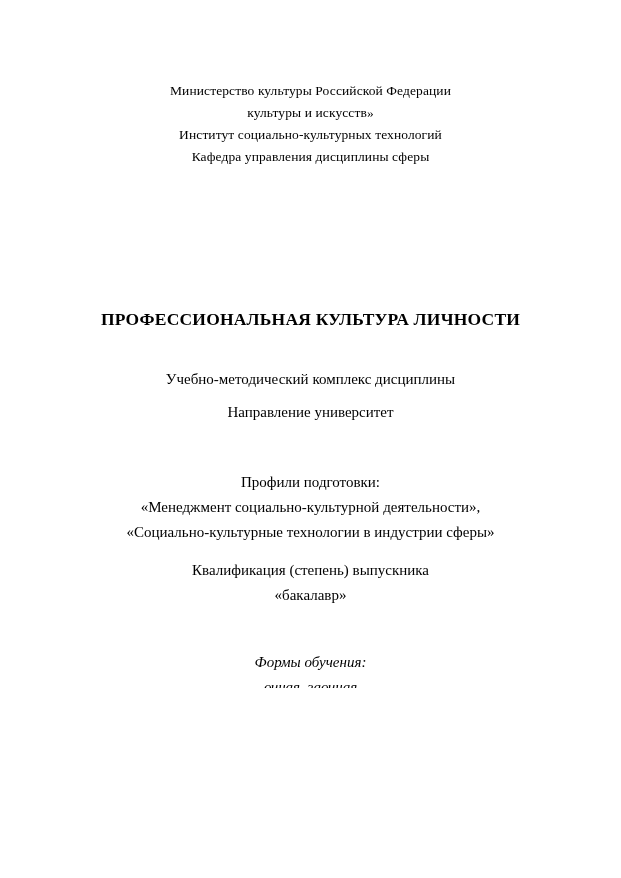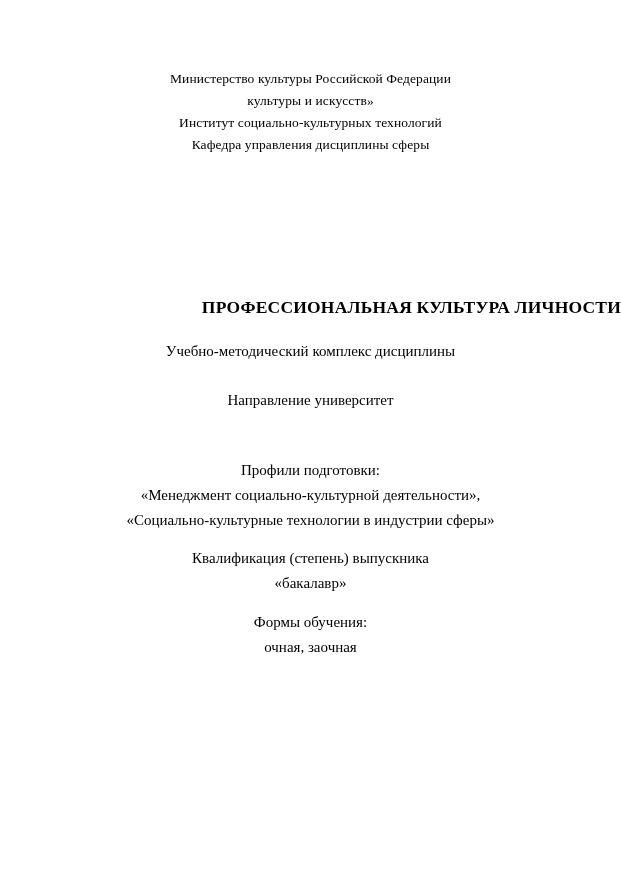--- a/index.html
+++ b/index.html
@@ -9,21 +9,21 @@
   }
   body {
     font-family: "Liberation Serif", "DejaVu Serif", serif;
     color: #000000;
     -webkit-font-smoothing: antialiased;
   }
   .page {
     position: relative;
     width: 621px;
     height: 676px;
-    margin: 0 auto;
+    margin: 12px auto;
     background: #ffffff;
     overflow: hidden;
     box-sizing: border-box;
   }
   .block {
     position: absolute;
     left: 0;
     width: 621px;
     text-align: center;
   }
@@ -38,32 +38,31 @@
   }
   #institution-header .line {
     font-size: 13.5px;
     line-height: 22px;
     letter-spacing: 0.1px;
   }
 
   
   #document-title-block {
     top: 296px;
-    text-align: right;
   }
   #document-title-block .line {
     font-size: 17.5px;
     font-weight: bold;
     line-height: 22px;
     letter-spacing: 0.2px;
   }
 
   
   #document-subtitle-block {
-    top: 340px;
+    top: 356px;
   }
   #document-subtitle-block .line {
     font-size: 15px;
     line-height: 22px;
   }
 
   
   #direction-block {
     top: 388px;
   }
@@ -85,21 +84,22 @@
   #qualification-block {
     top: 546px;
   }
   #qualification-block .line {
     font-size: 15px;
     line-height: 25px;
   }
 
   
   #forms-block {
-    top: 610px;
+    top: 638px;
+    font-style: italic;
   }
   #forms-block .line {
     font-size: 15px;
     line-height: 25px;
   }
 
   
   #footer-block {
     top: 785px;
   }

